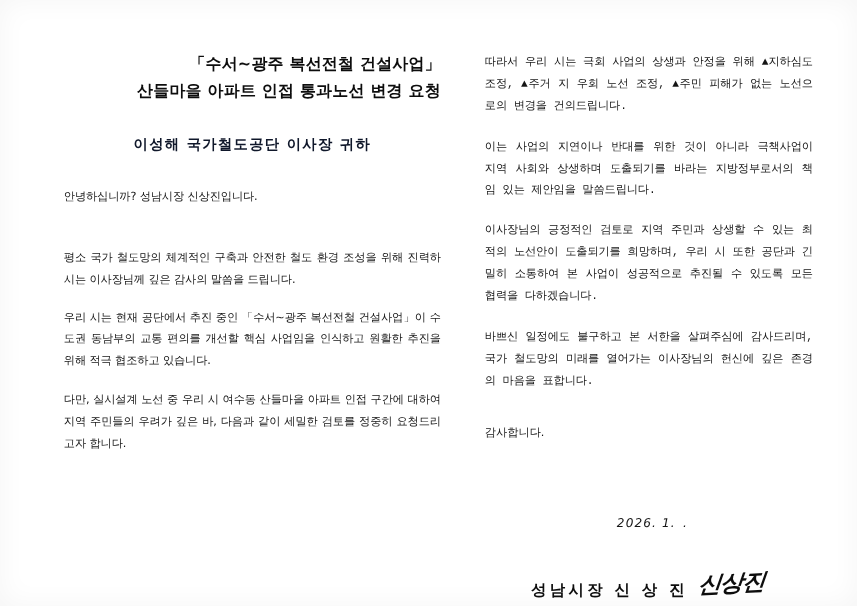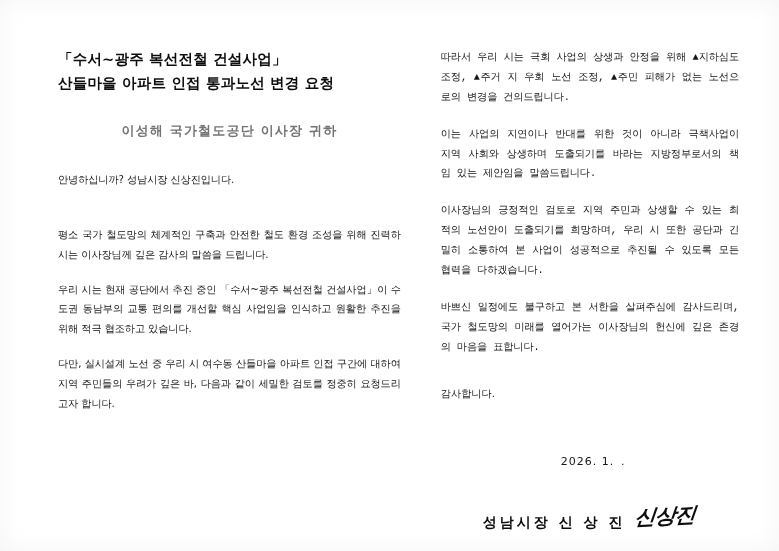--- a/index.html
+++ b/index.html
@@ -42,40 +42,40 @@
     width: 372px;
     padding-right: 18px;
   }
   .col-right {
     width: 330px;
     padding-left: 22px;
     padding-top: 14px;
   }
 
   .title-block {
-    text-align: left;
+    text-align: right;
     margin-top: 14px;
     margin-bottom: 26px;
   }
   .title-line {
     font-size: 14.5px;
     font-weight: bold;
     letter-spacing: 0.2px;
     line-height: 1.65;
     color: #0d0d0d;
   }
 
   .recipient {
     text-align: center;
     font-size: 13px;
     font-weight: bold;
     letter-spacing: 1.2px;
     margin-top: 22px;
     margin-bottom: 30px;
-    color: #737373;
+    color: #0f172a;
   }
 
   .para {
     font-size: 10.2px;
     line-height: 1.95;
     letter-spacing: -0.1px;
     margin: 0 0 15px 0;
     text-align: justify;
     color: #151515;
   }
@@ -94,23 +94,24 @@
   .closing {
     font-size: 10.2px;
     line-height: 1.9;
     margin: 26px 0 0 0;
     color: #151515;
   }
 
   .date-line {
     font-size: 11px;
     letter-spacing: 1px;
-    margin-top: 52px;
+    margin-top: 66px;
     padding-left: 120px;
     color: #151515;
+    font-style: italic;
   }
   .date-line .dot {
     display: inline-block;
     width: 18px;
     text-align: center;
   }
 
   .signature-row {
     margin-top: 34px;
     padding-left: 42px;

